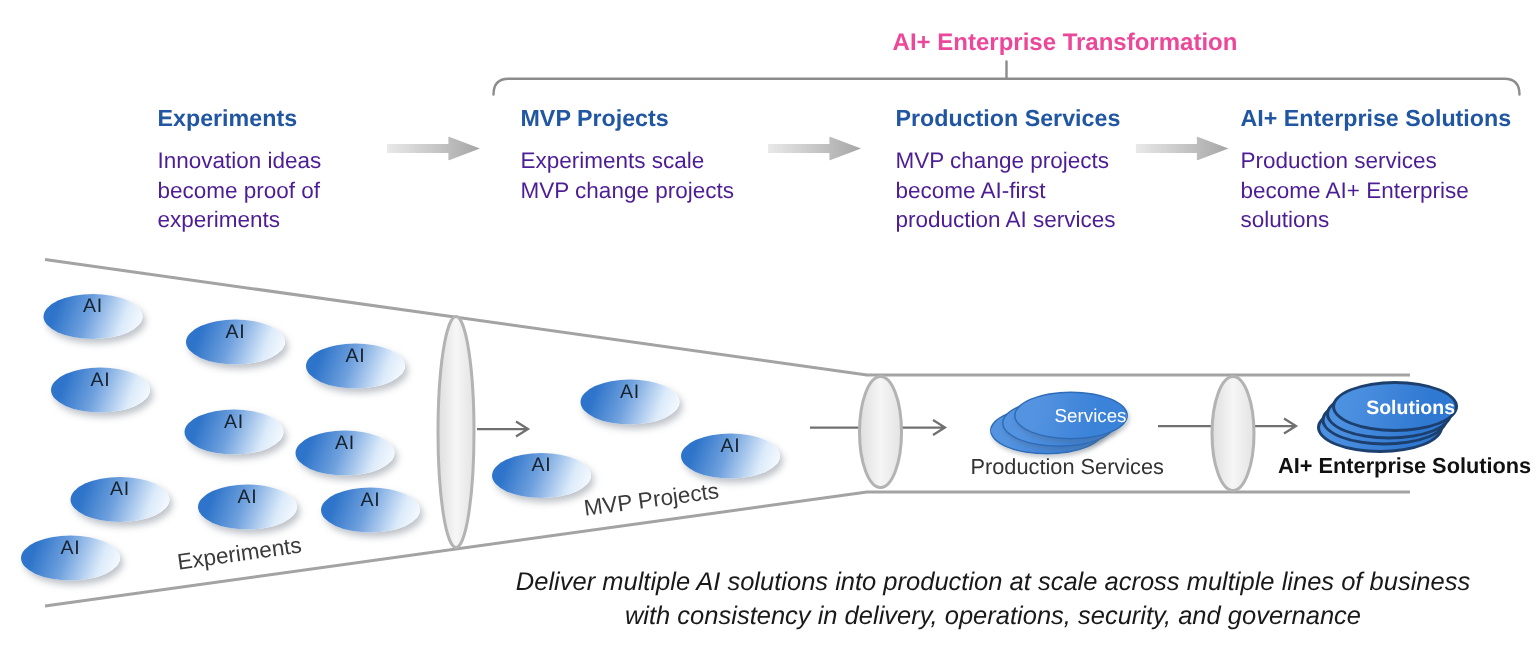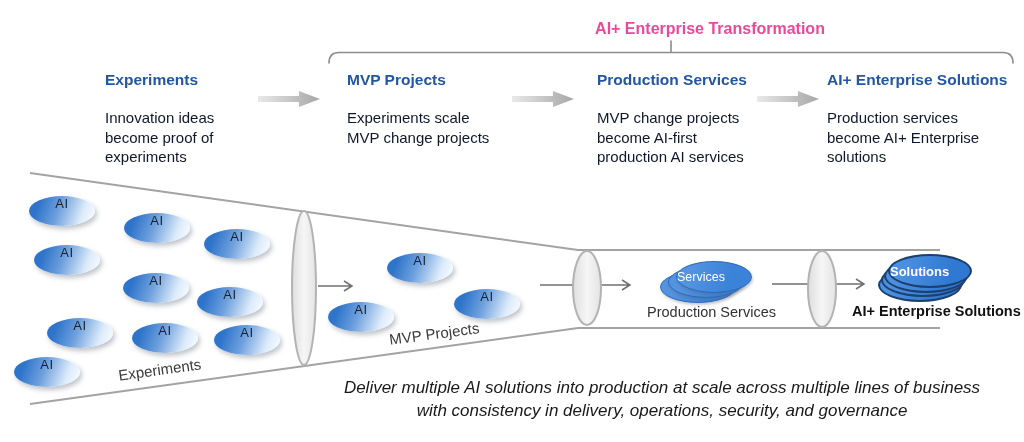--- a/index.html
+++ b/index.html
@@ -7,37 +7,37 @@
     position:relative;width:1024px;height:442px;background:#fff;overflow:hidden;
     font-family:"Liberation Sans",sans-serif;
   }
   .title{
     position:absolute;left:670px;top:20px;transform:translateX(-50%);
     font-size:16px;font-weight:bold;color:#ec4899;white-space:nowrap;margin-left:40px;
   }
   .bracket-svg,.funnel-svg{position:absolute;left:0;top:0;pointer-events:none;}
   .col{position:absolute;top:71px;}
   .col-header{font-size:15.5px;font-weight:bold;color:#2156a3;white-space:nowrap;}
-  .col-desc{font-size:15px;color:#0f172a;line-height:19.5px;margin-top:19px;white-space:pre-line;}
+  .col-desc{font-size:15px;color:#4c1d95;line-height:19.5px;margin-top:9px;white-space:pre-line;}
   .flow-arrow{
     position:absolute;top:90px;width:62px;height:18px;
     background:linear-gradient(90deg,#e9e9e9,#a6a6a6);
     clip-path:polygon(0% 33%,66% 33%,66% 6%,100% 50%,66% 94%,66% 67%,0% 67%);
   }
   .ai-bubble{
     position:absolute;width:66px;height:30px;border-radius:50%;
     background:linear-gradient(110deg,#2e74ca 16%,#6ea0dd 45%,#dcebfa 78%,#f8fbff 96%);
     box-shadow:2px 3px 5px rgba(100,110,125,.42);
     display:flex;justify-content:center;
     font-size:13px;color:#16222e;letter-spacing:.5px;
   }
   .stack{position:absolute;}
   .stack-ellipse{
     position:absolute;border-radius:50%;
-    display:flex;align-items:center;justify-content:flex-start;
+    display:flex;align-items:center;justify-content:flex-end;
   }
   .services .stack-ellipse{
     width:74px;height:30px;border:1px solid #2f6cb8;
     background:linear-gradient(105deg,#5493e0 20%,#3b82d9 70%);
     box-shadow:1px 2px 3px rgba(90,100,115,.35);
   }
   .services .stack-label{font-size:12.5px;color:#fff;}
   .solutions .stack-ellipse{
     width:84px;height:34px;border:2px solid #1d3f6e;box-sizing:border-box;
     background:linear-gradient(105deg,#4c90e0 15%,#3079d2 75%);

